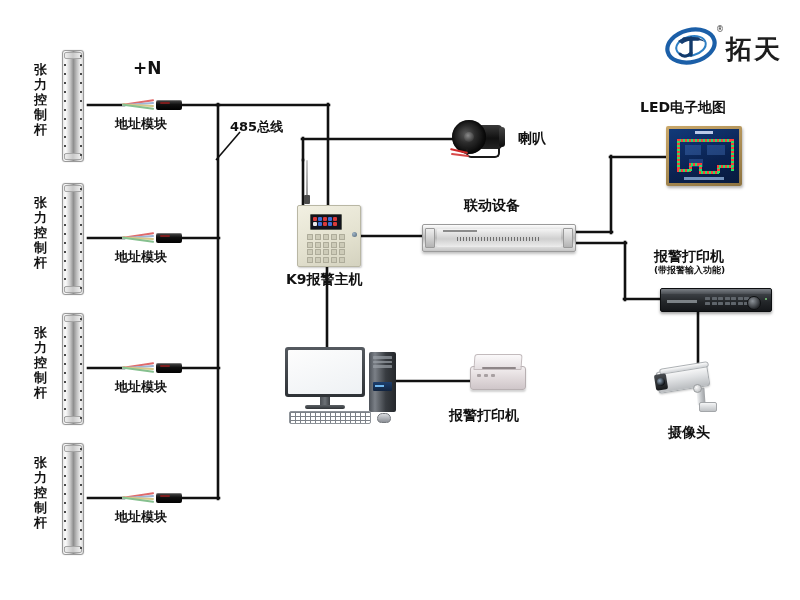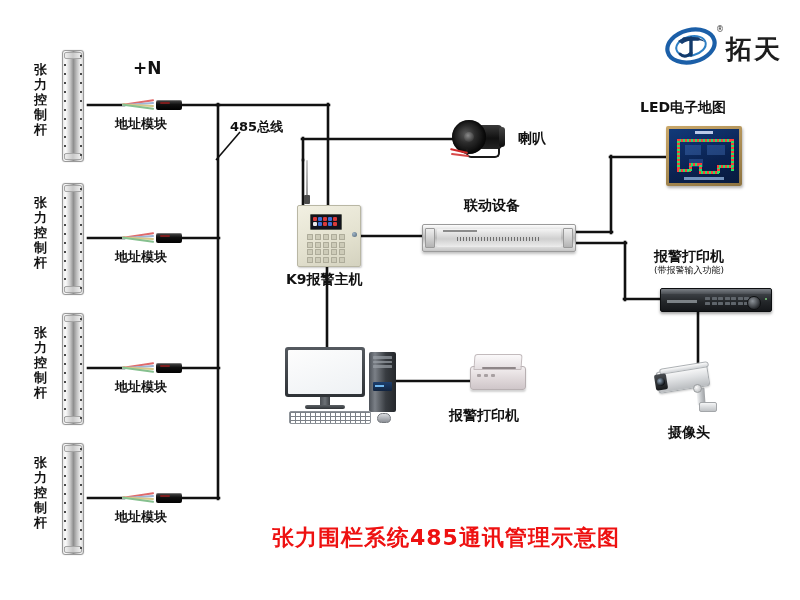--- a/index.html
+++ b/index.html
@@ -17,21 +17,21 @@
   .lbl{
     position:absolute;
     font-family:"DejaVu Sans","Liberation Sans",sans-serif;
     color:#121212;
     white-space:nowrap;
     line-height:1.05;
     font-weight:700;
   }
   .lbl-md{font-size:13px;font-weight:700;}
   .lbl-lg{font-size:14px;font-weight:700;}
-  .lbl-xs{font-size:9px;font-weight:400;}
+  .lbl-xs{font-size:9px;font-weight:700;}
 
   .vlabel{
     position:absolute;
     width:15px;
     font-size:13px;
     font-weight:700;
     color:#111;
     line-height:1.16;
     text-align:center;
     letter-spacing:0;
@@ -577,15 +577,14 @@
       <i class="lid"></i>
       <i class="slot"></i>
     <div class="btns">
         <b></b>
         <b></b>
         <b></b>
       </div>
   </div>
   <div class="lbl lbl-lg" style="left:449px;top:408px;">报警打印机</div>
 
-  <div class="title" style="left:272px;top:523px;">张力围栏系统485通讯管理示意图</div>
 
 </div>
 
 </body></html>

